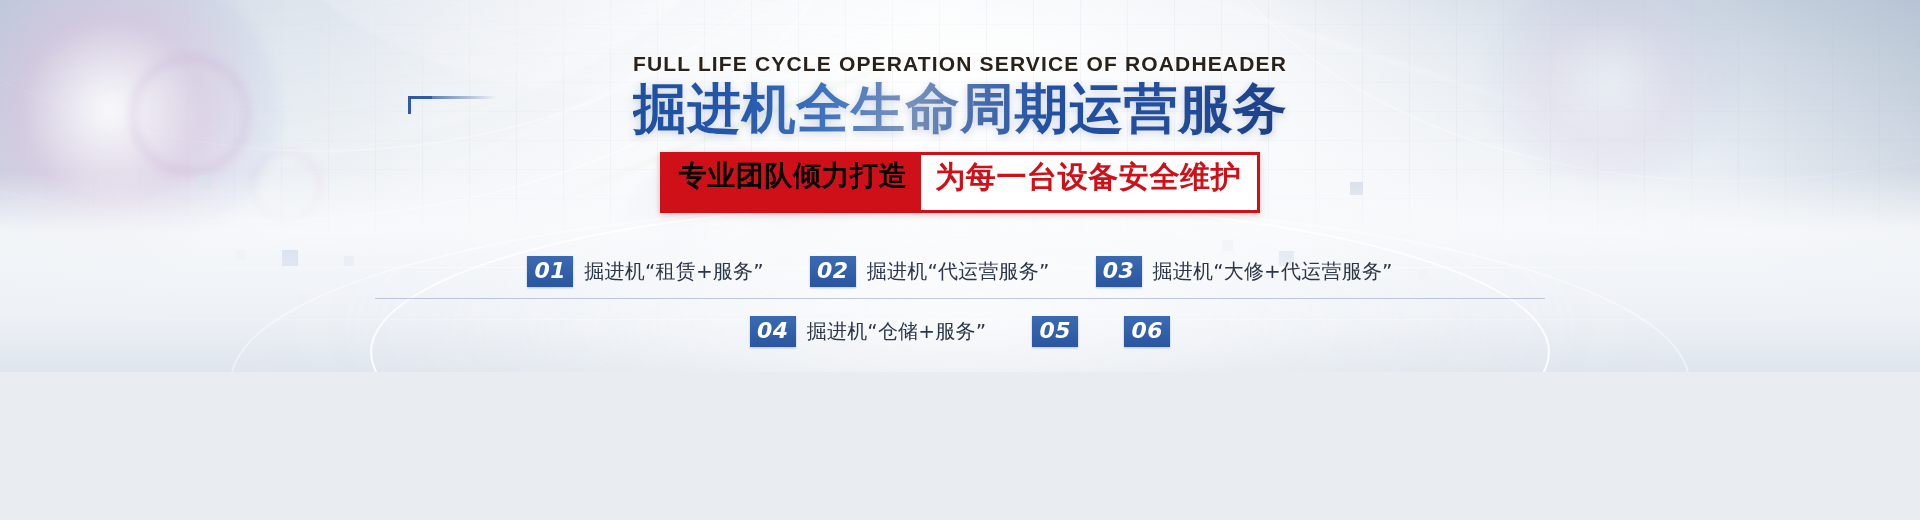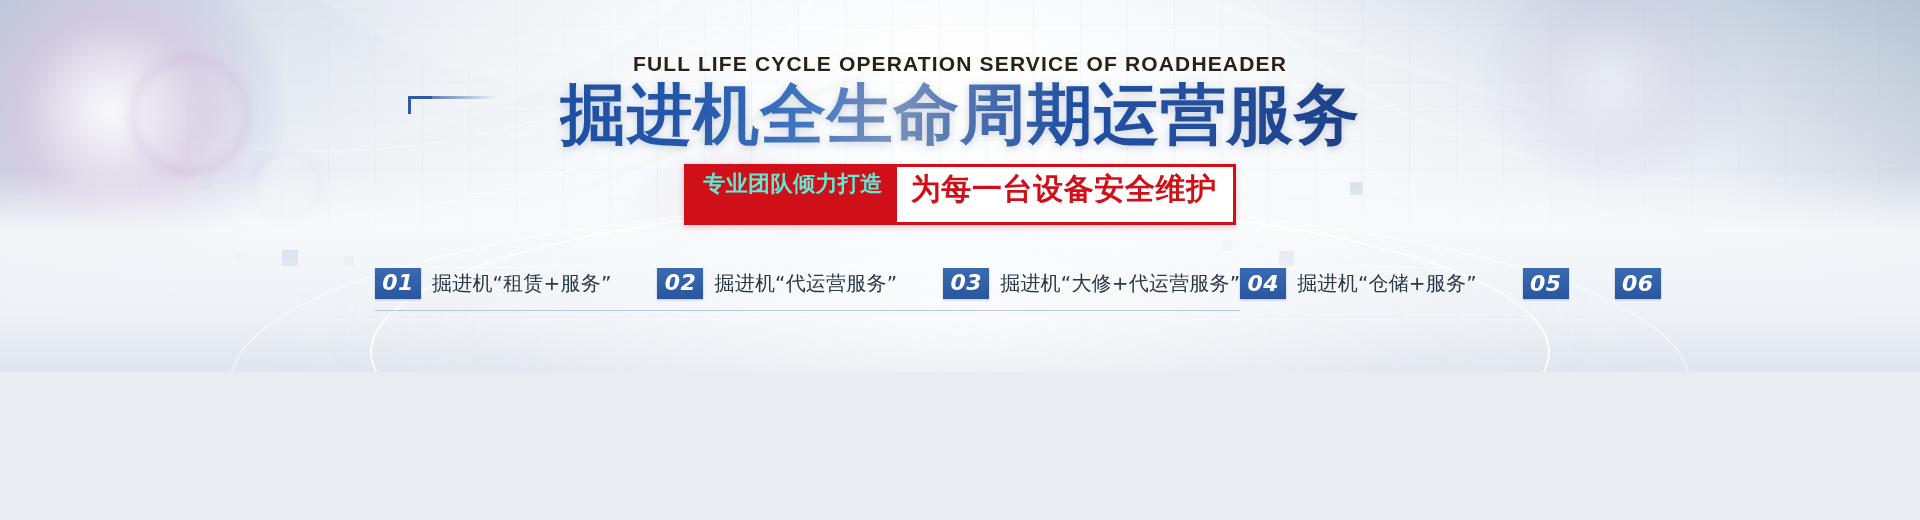--- a/index.html
+++ b/index.html
@@ -118,21 +118,21 @@
     font-weight:700;
     letter-spacing:.055em;
     color:#2a2119;
     white-space:nowrap;
     text-shadow:0 1px 0 rgba(255,255,255,.6);
   }
 
   .headline {
     margin-top:6px;
     font-family:"DejaVu Sans","Liberation Sans",sans-serif;
-    font-size:66px;
+    font-size:54px;
     font-weight:900;
     line-height:1.0;
     letter-spacing:.01em;
     white-space:nowrap;
     background:linear-gradient(100deg,
         #1d4fa0 0%,
         #2457aa 16%,
         #3f74bf 30%,
         #7a93bb 42%,
         #4a6fae 52%,
@@ -149,24 +149,24 @@
   
   .slogan {
     margin-top:16px;
     display:flex; align-items:stretch;
     border:3px solid #cf1018;
     background:#cf1018;
     box-shadow:0 2px 6px rgba(160,20,24,0.22);
   }
   .slogan-a {
     background:#cf1018;
-    color:#5eead4;
+    color:#000000;
     font-family:"DejaVu Sans","Liberation Sans",sans-serif;
     font-weight:900;
-    font-size:22px;
+    font-size:28px;
     letter-spacing:.02em;
     padding:5px 14px 6px 16px;
     line-height:1.12;
     white-space:nowrap;
   }
   .slogan-b {
     background:#ffffff;
     color:#cf1018;
     font-family:"DejaVu Sans","Liberation Sans",sans-serif;
     font-weight:900;
@@ -174,21 +174,21 @@
     letter-spacing:.02em;
     padding:5px 16px 16px 14px;
     line-height:1.12;
     white-space:nowrap;
   }
 
   
   .services {
     margin-top:34px;
     width:1170px;
-    display:flex; flex-direction:row; align-items:center;
+    display:flex; flex-direction:column; align-items:center;gap:8px;
   }
   .srow {
     width:100%;
     display:flex; align-items:center; justify-content:center;
     gap:46px;
     padding:9px 0 11px;
   }
   .srow.first { border-bottom:1px solid rgba(120,142,170,0.45); }
 
   .item { display:flex; align-items:center; gap:11px; white-space:nowrap; }

